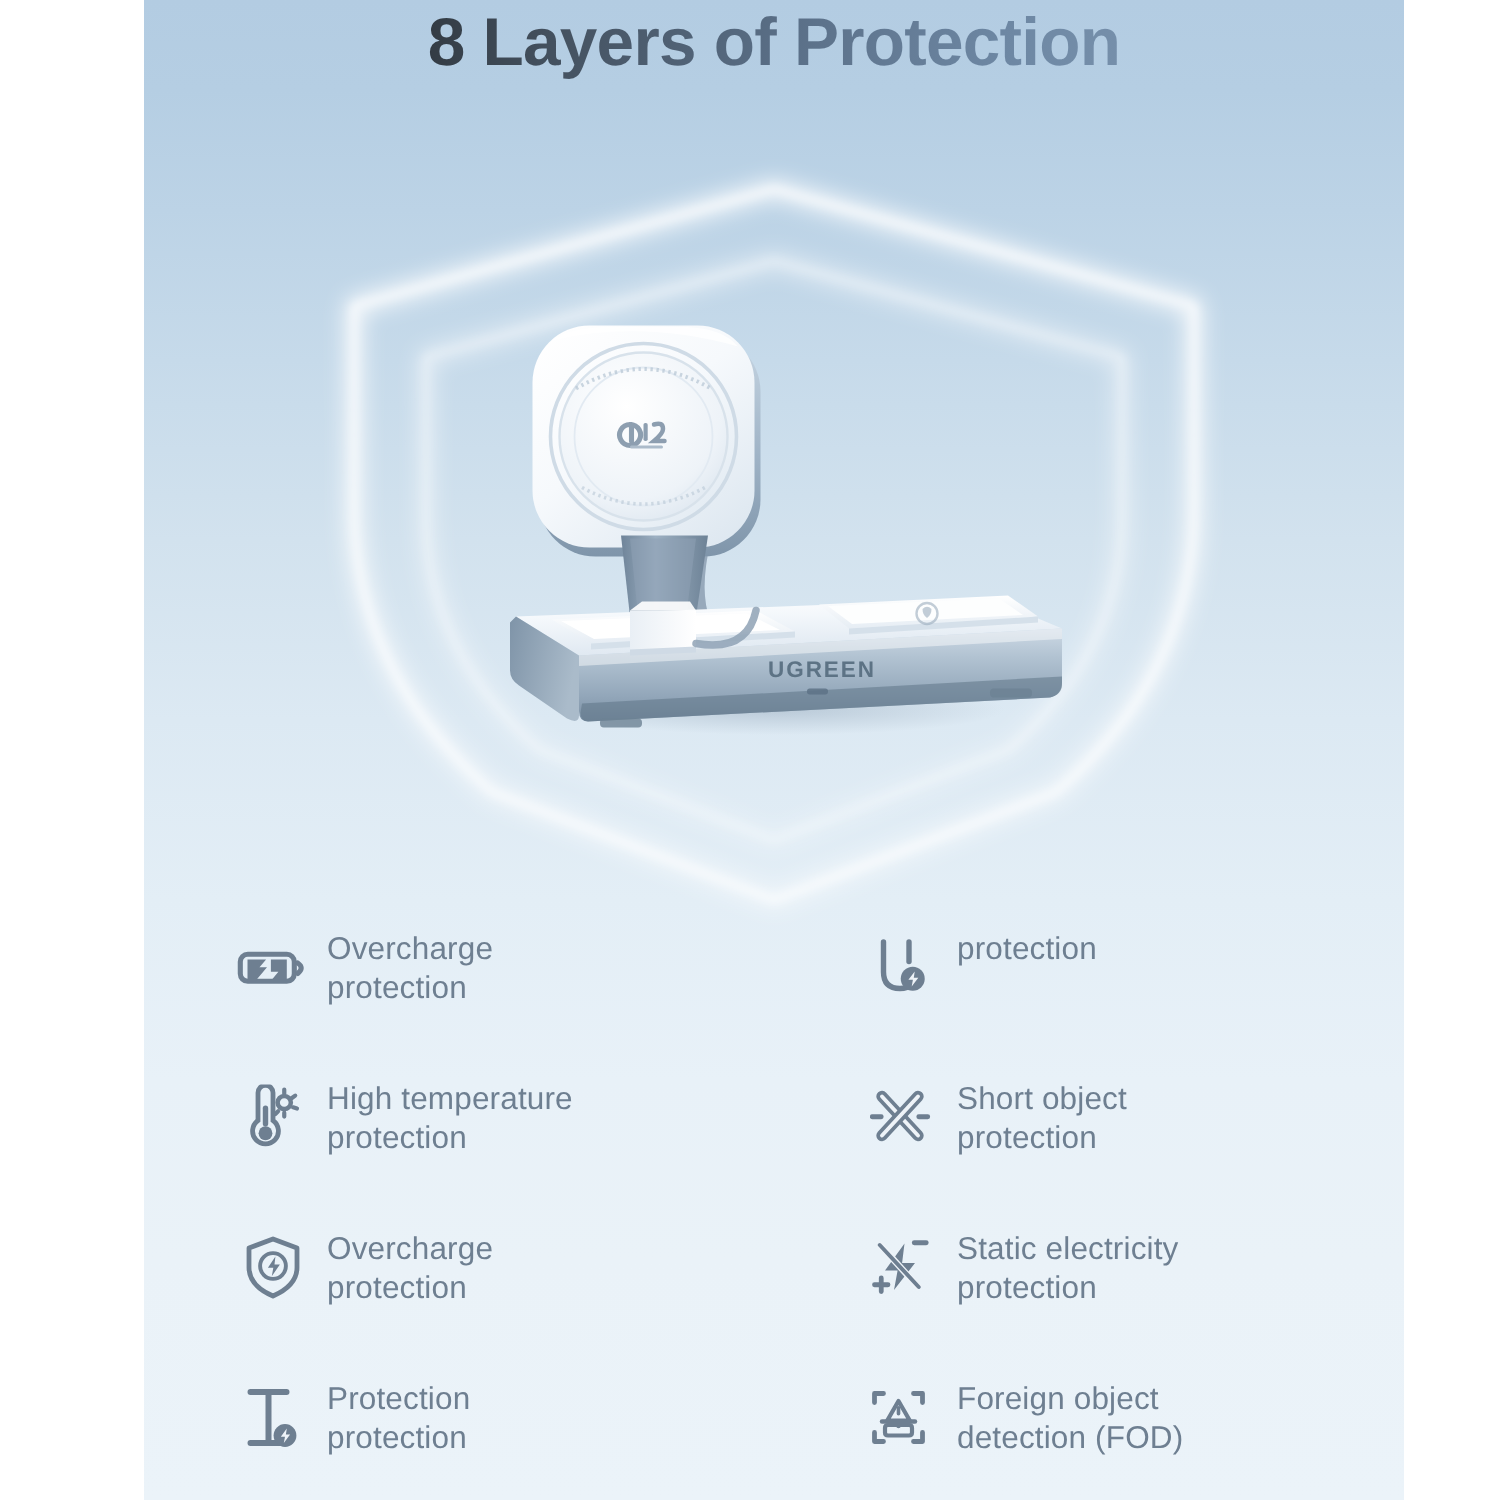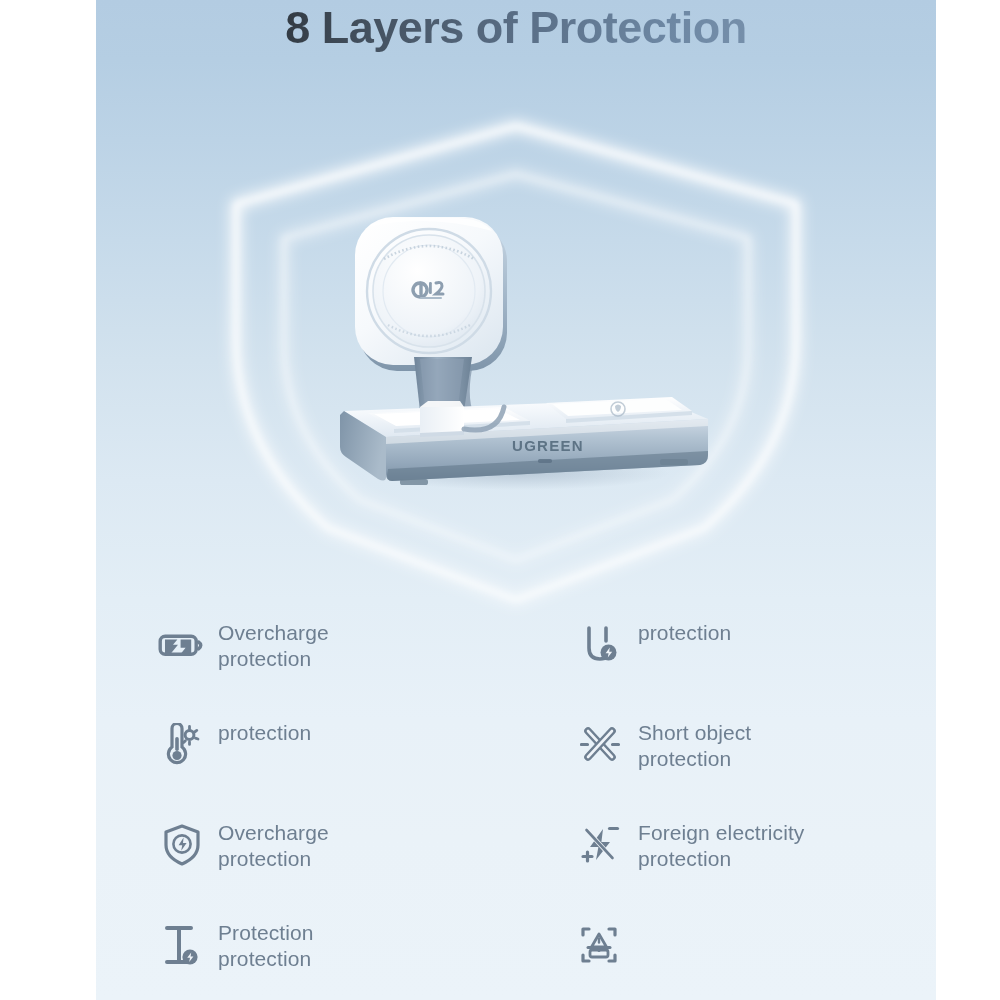--- a/index.html
+++ b/index.html
@@ -259,20 +259,21 @@
           <svg width="42" height="44" viewBox="0 0 42 44">
             <path d="M11 5.5 a5 5 0 0 1 10 0 v18.5 a8.6 8.6 0 1 1 -10 0 z" fill="none" stroke="#6e7f91" stroke-width="3.2"></path>
             <circle cx="16" cy="32.5" r="4.6" fill="#6e7f91"></circle>
             <rect x="14.2" y="14" width="3.6" height="14" rx="1.8" fill="#6e7f91"></rect>
             <circle cx="28.5" cy="12" r="4.4" fill="none" stroke="#6e7f91" stroke-width="3"></circle>
             <path d="M28.5 3.4 v2.8 M35.8 7.4 l-2.2 1.6 M37 16 l-2.6 -0.8
                      M28.5 21.4 v-2.6 M22.6 19.6 l1.8 -1.8" stroke="#6e7f91" stroke-width="2.8" stroke-linecap="round" fill="none"></path>
           </svg>
         </div>
         <div class="flabel" style="color: rgb(110, 127, 145);">
+          <div>High temperature</div>
           <div>protection</div>
         </div>
       </div>
       <div class="fcell">
         <div class="ficon">
           <svg width="44" height="40" viewBox="0 0 44 40">
             <path d="M8 6 L32 32" fill="none" stroke="#6e7f91" stroke-width="7.6" stroke-linecap="round"></path>
             <path d="M8 6 L32 32" fill="none" stroke="#eef3f8" stroke-width="2.6" stroke-linecap="round"></path>
             <path d="M32 6 L8 32" fill="none" stroke="#6e7f91" stroke-width="7.6" stroke-linecap="round"></path>
             <path d="M32 6 L8 32" fill="none" stroke="#eef3f8" stroke-width="2.6" stroke-linecap="round"></path>
@@ -304,21 +305,21 @@
         <div class="ficon">
           <svg width="46" height="44" viewBox="0 0 46 44">
             <path d="M24 6 L11 24 h8.4 l-2.4 13 L31 19 h-8.6 z" fill="#6e7f91"></path>
             <path d="M7 6 L34 36" fill="none" stroke="#eef3f8" stroke-width="4.4"></path>
             <path d="M7.5 7 L33.5 35" fill="none" stroke="#6e7f91" stroke-width="2.6" stroke-linecap="round"></path>
             <path d="M30.5 5.5 h8" stroke="#6e7f91" stroke-width="3.2" stroke-linecap="round" fill="none"></path>
             <path d="M4 33.5 h9 M8.5 29 v9" stroke="#6e7f91" stroke-width="3.2" stroke-linecap="round" fill="none"></path>
           </svg>
         </div>
         <div class="flabel" style="color: rgb(110, 127, 145);">
-          <div>Foreign electricity</div>
+          <div>Static electricity</div>
           <div>protection</div>
         </div>
       </div>
     </div>
 
     <div class="frow">
       <div class="fcell">
         <div class="ficon">
           <svg width="40" height="44" viewBox="0 0 40 44">
             <path d="M5 5 h24 M5 39 h24 M17 5 v34" stroke="#6e7f91" stroke-width="4" stroke-linecap="round" fill="none"></path>
@@ -335,18 +336,22 @@
         <div class="ficon">
           <svg width="46" height="44" viewBox="0 0 46 44">
             <path d="M4 12 V6 h6 M30 6 h6 v6 M36 32 v6 h-6 M10 38 H4 v-6" stroke="#6e7f91" stroke-width="3.2" stroke-linecap="round" stroke-linejoin="round" fill="none"></path>
             <path d="M20 11 L27.5 24 H12.5 Z" fill="none" stroke="#6e7f91" stroke-width="2.8" stroke-linejoin="round"></path>
             <path d="M20 15.5 v4" stroke="#6e7f91" stroke-width="2.4" stroke-linecap="round" fill="none"></path>
             <circle cx="20" cy="27.6" r="1.5" fill="#6e7f91"></circle>
             <path d="M9 24.6 h22" stroke="#6e7f91" stroke-width="3" stroke-linecap="round" fill="none"></path>
             <path d="M13 27 h14 q2 0 2 2 v3 q0 2 -2 2 h-14 q-2 0 -2 -2 v-3 q0 -2 2 -2 z" fill="none" stroke="#6e7f91" stroke-width="2.8"></path>
           </svg>
         </div>
+        <div class="flabel" style="color: rgb(110, 127, 145);">
+          <div>Foreign object</div>
+          <div>detection (FOD)</div>
+        </div>
       </div>
     </div>
 
   </div>
 </div>
 </div>
 
 </body></html>

